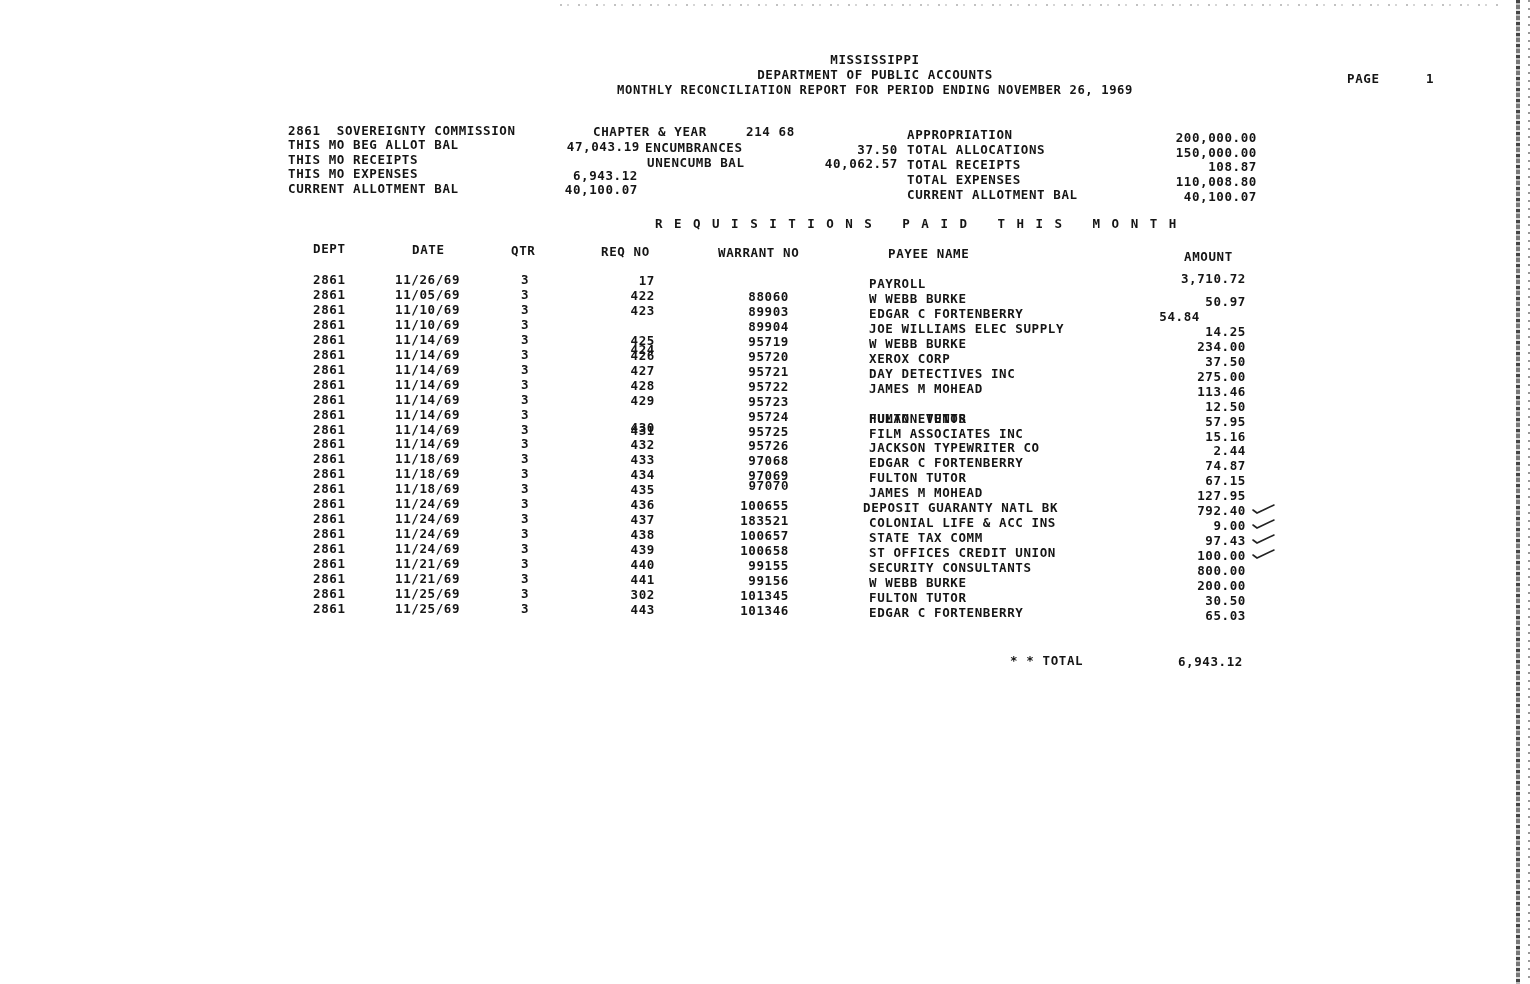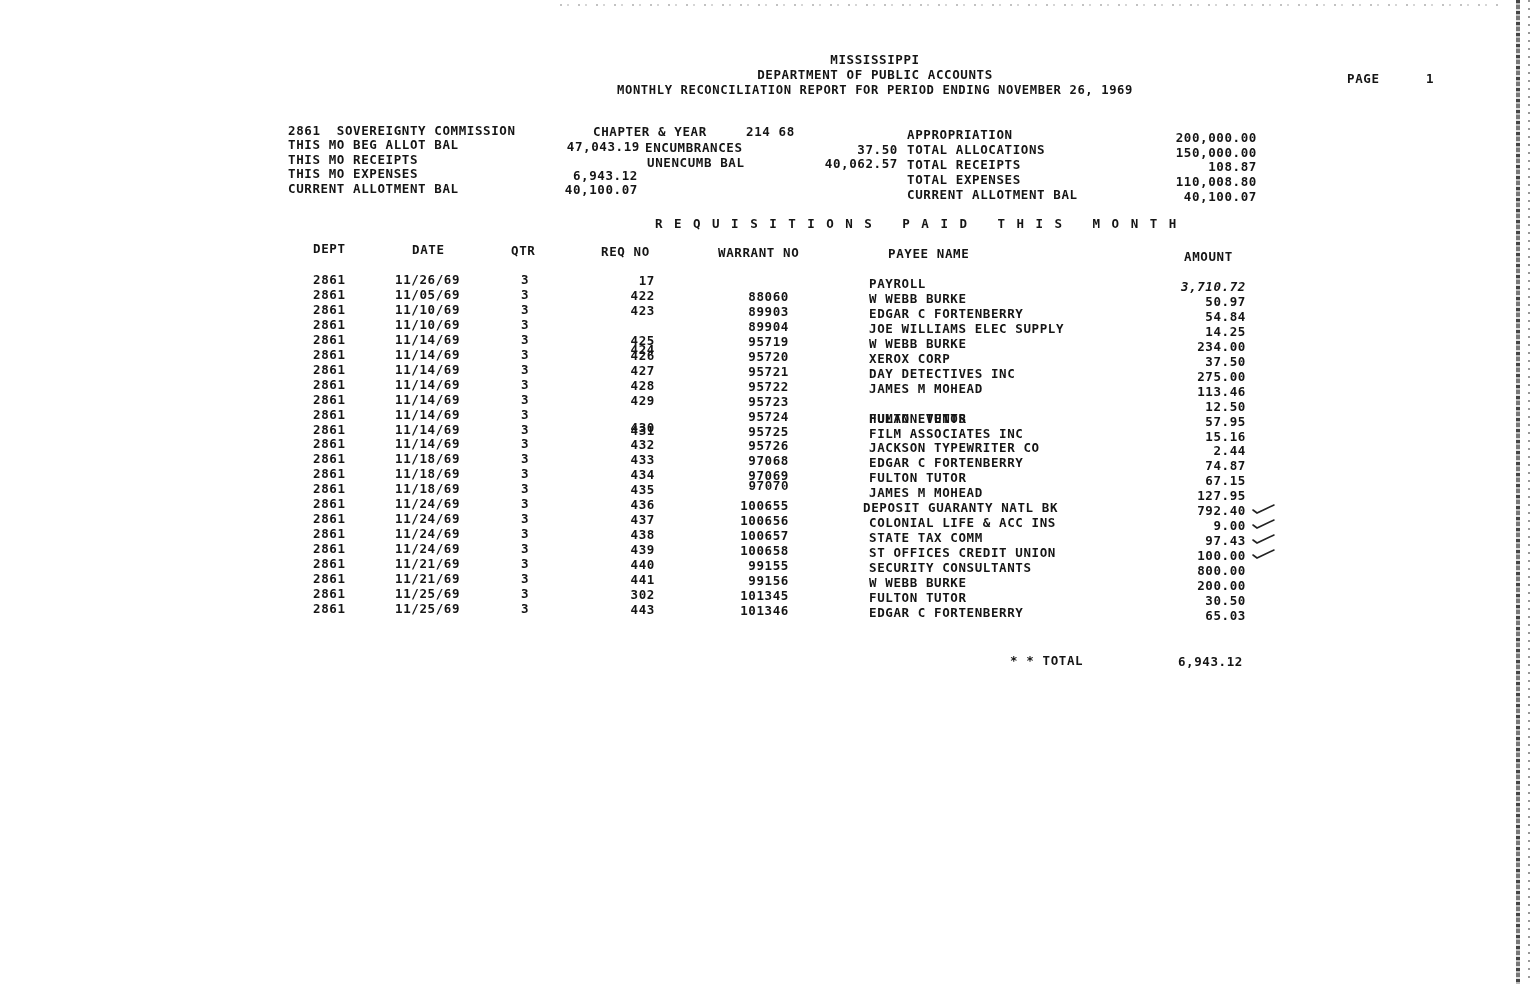--- a/index.html
+++ b/index.html
@@ -84,39 +84,39 @@
 <div class="t" style="left:1184px; top:249px;">AMOUNT</div>
 
 <div id="rows">
     <div class="row-block">
       <div class="t" style="left: 313px; top: 272px;">2861</div>
       <div class="t" style="left: 395px; top: 272px;">11/26/69</div>
       <div class="t" style="left: 521px; top: 272px;">3</div>
       <div class="t r" style="left: 600px; top: 273px; width: 55px;">17</div>
       <div class="t r" style="left: 700px; top: 274px; width: 89px;"></div>
       <div class="t" style="left: 869px; top: 276px;">PAYROLL</div>
-      <div class="t r" style="left: 1140px; top: 279px; width: 106px; font-style: italic;">3,710.72</div>
+      <div class="t r" style="left: 1140px; top: 271px; width: 106px;">3,710.72</div>
     </div>
     <div class="row-block">
       <div class="t" style="left: 313px; top: 286.95px;">2861</div>
       <div class="t" style="left: 395px; top: 286.95px;">11/05/69</div>
       <div class="t" style="left: 521px; top: 286.95px;">3</div>
       <div class="t r" style="left: 600px; top: 287.95px; width: 55px;">422</div>
       <div class="t r" style="left: 700px; top: 288.95px; width: 89px;">88060</div>
       <div class="t" style="left: 869px; top: 290.95px;">W WEBB BURKE</div>
       <div class="t r" style="left: 1140px; top: 293.95px; width: 106px;">50.97</div>
     </div>
     <div class="row-block">
       <div class="t" style="left: 313px; top: 301.9px;">2861</div>
       <div class="t" style="left: 395px; top: 301.9px;">11/10/69</div>
       <div class="t" style="left: 521px; top: 301.9px;">3</div>
       <div class="t r" style="left: 600px; top: 302.9px; width: 55px;">423</div>
       <div class="t r" style="left: 700px; top: 303.9px; width: 89px;">89903</div>
       <div class="t" style="left: 869px; top: 305.9px;">EDGAR C FORTENBERRY</div>
-      <div class="t r" style="left: 1140px; top: 308.9px; width: 106px;">54.84</div>
+      <div class="t r" style="left: 1094px; top: 308.9px; width: 106px;">54.84</div>
     </div>
     <div class="row-block">
       <div class="t" style="left: 313px; top: 316.85px;">2861</div>
       <div class="t" style="left: 395px; top: 316.85px;">11/10/69</div>
       <div class="t" style="left: 521px; top: 316.85px;">3</div>
       <div class="t r" style="left: 600px; top: 317.85px; width: 55px; margin-top: 24px;">424</div>
       <div class="t r" style="left: 700px; top: 318.85px; width: 89px;">89904</div>
       <div class="t" style="left: 869px; top: 320.85px;">JOE WILLIAMS ELEC SUPPLY</div>
       <div class="t r" style="left: 1140px; top: 323.85px; width: 106px;">14.25</div>
     </div>
@@ -229,21 +229,21 @@
       <div class="t r" style="left: 1140px; top: 503.25px; width: 106px;">792.40</div>
       <span class="check" style="left: 1252px; top: 500.25px;"><svg viewBox="0 0 24 12">
           <path d="M1 7 L5 10 L22 2" fill="none" stroke="#222" stroke-width="1.6" stroke-linecap="round"></path>
         </svg></span>
     </div>
     <div class="row-block">
       <div class="t" style="left: 313px; top: 511.2px;">2861</div>
       <div class="t" style="left: 395px; top: 511.2px;">11/24/69</div>
       <div class="t" style="left: 521px; top: 511.2px;">3</div>
       <div class="t r" style="left: 600px; top: 512.2px; width: 55px;">437</div>
-      <div class="t r" style="left: 700px; top: 513.2px; width: 89px;">100656</div>
+      <div class="t r" style="left: 700px; top: 513.2px; width: 89px;">183521</div>
       <div class="t" style="left: 869px; top: 515.2px;">COLONIAL LIFE &amp; ACC INS</div>
       <div class="t r" style="left: 1140px; top: 518.2px; width: 106px;">9.00</div>
       <span class="check" style="left: 1252px; top: 515.2px;"><svg viewBox="0 0 24 12">
           <path d="M1 7 L5 10 L22 2" fill="none" stroke="#222" stroke-width="1.6" stroke-linecap="round"></path>
         </svg></span>
     </div>
     <div class="row-block">
       <div class="t" style="left: 313px; top: 526.15px;">2861</div>
       <div class="t" style="left: 395px; top: 526.15px;">11/24/69</div>
       <div class="t" style="left: 521px; top: 526.15px;">3</div>

